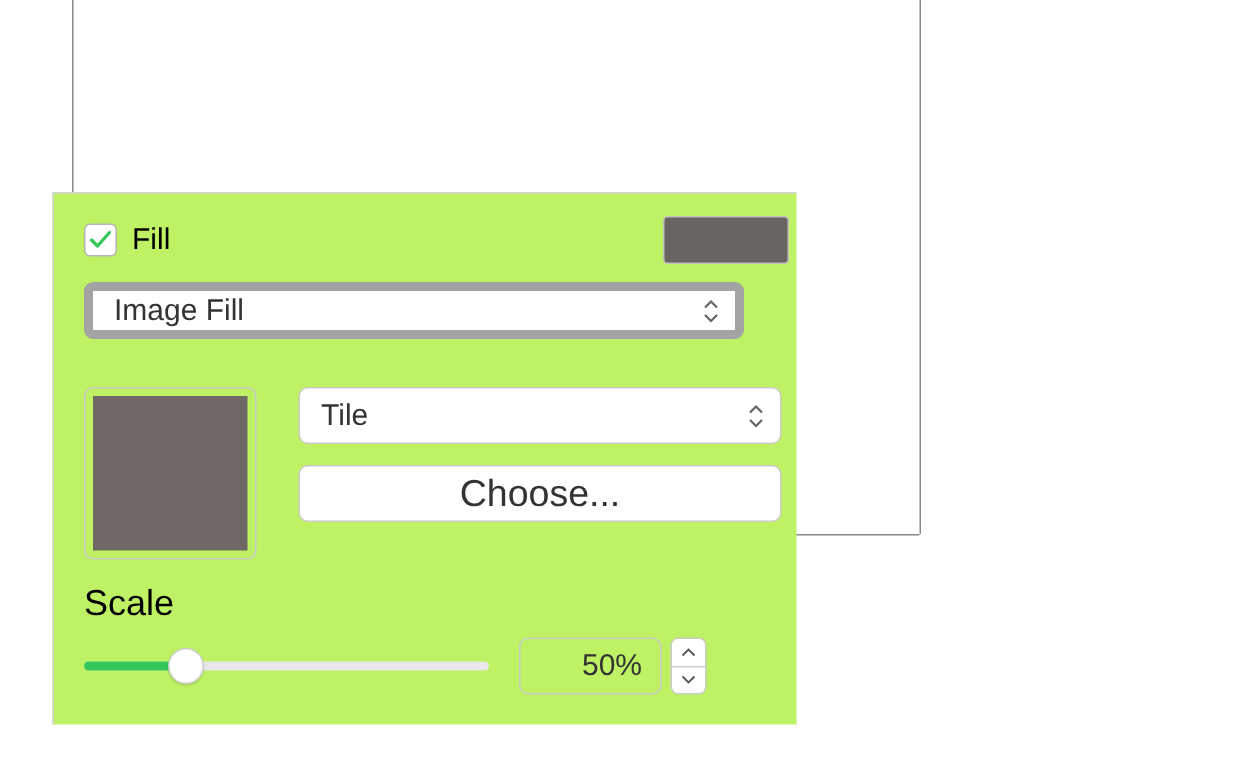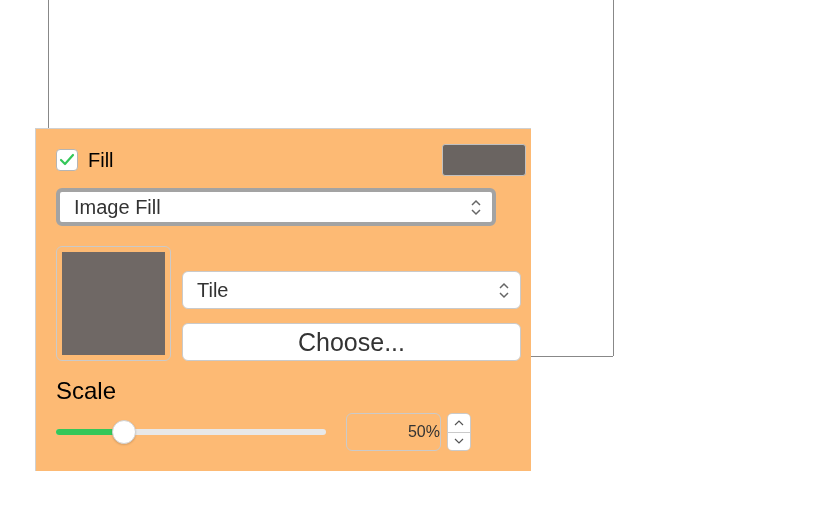--- a/index.html
+++ b/index.html
@@ -16,21 +16,21 @@
     }
     .panel {
       position: absolute;
       left: 35px;
       top: 128px;
       width: 496px;
       border: 1px solid #d0d0d0;
       border-right: none;
       border-bottom: none;
       padding: 15px 0 20px 20px;
-      background: #fdba74;
+      background: #bef264;
     }
     .header-row {
       display: flex;
       align-items: center;
       justify-content: space-between;
       margin-bottom: 12px;
       padding-right: 5px;
     }
     .checkbox-label-wrap {
       display: flex;
@@ -61,42 +61,41 @@
       background: #6a6461;
       border: 1px solid #c0c0c0;
       border-radius: 3px;
     }
     .select-full {
       display: flex;
       align-items: center;
       justify-content: space-between;
       width: 440px;
       height: 38px;
-      border: 4px solid #a3a3a3;
+      border: 6px solid #a3a3a3;
       border-radius: 6px;
       padding: 0 10px 0 14px;
       font-size: 20px;
       color: #333;
       background: #fff;
-      margin-bottom: 20px;
+      margin-bottom: 32px;
     }
     .select-arrows {
       display: flex;
       flex-direction: column;
       gap: 1px;
     }
     .select-arrows svg {
       width: 12px;
       height: 8px;
     }
     .preview-row {
       display: flex;
-      gap: 11px;
+      gap: 28px;
       margin-bottom: 16px;
-      align-items: flex-end;
     }
     .image-preview {
       width: 115px;
       height: 115px;
       border: 1px solid #cacaca;
       border-radius: 6px;
       padding: 5px;
       display: flex;
       align-items: center;
       justify-content: center;
@@ -184,21 +183,22 @@
       align-items: stretch;
       height: 38px;
     }
     .stepper-value {
       width: 95px;
       border: 1px solid #cacaca;
       border-radius: 6px;
       display: flex;
       align-items: center;
       justify-content: flex-end;
-      font-size: 16px;
+      padding-right: 12px;
+      font-size: 20px;
       color: #333;
     }
     .stepper-buttons {
       display: flex;
       flex-direction: column;
       margin-left: 6px;
       border: 1px solid #cacaca;
       border-radius: 5px;
       overflow: hidden;
       width: 24px;

